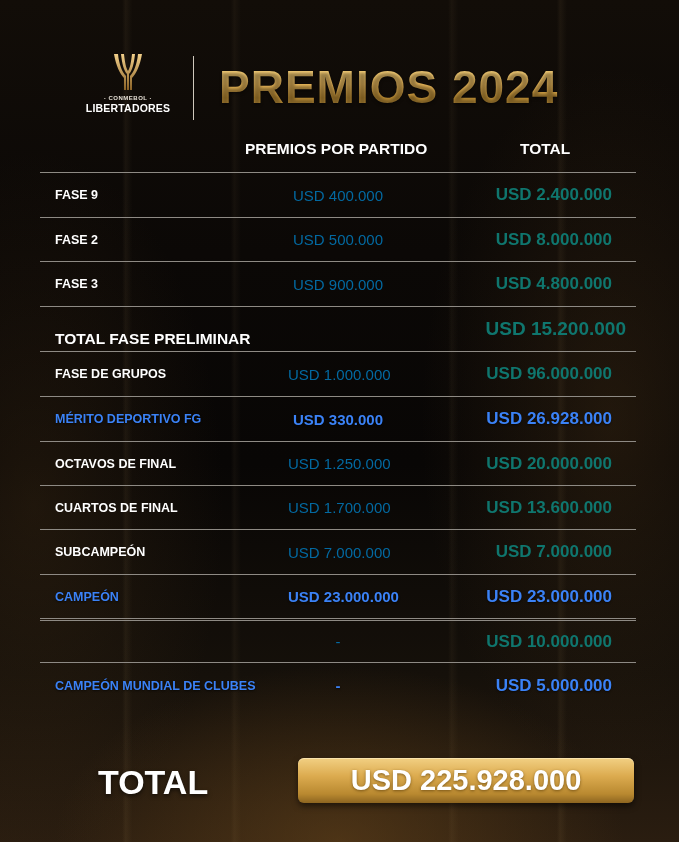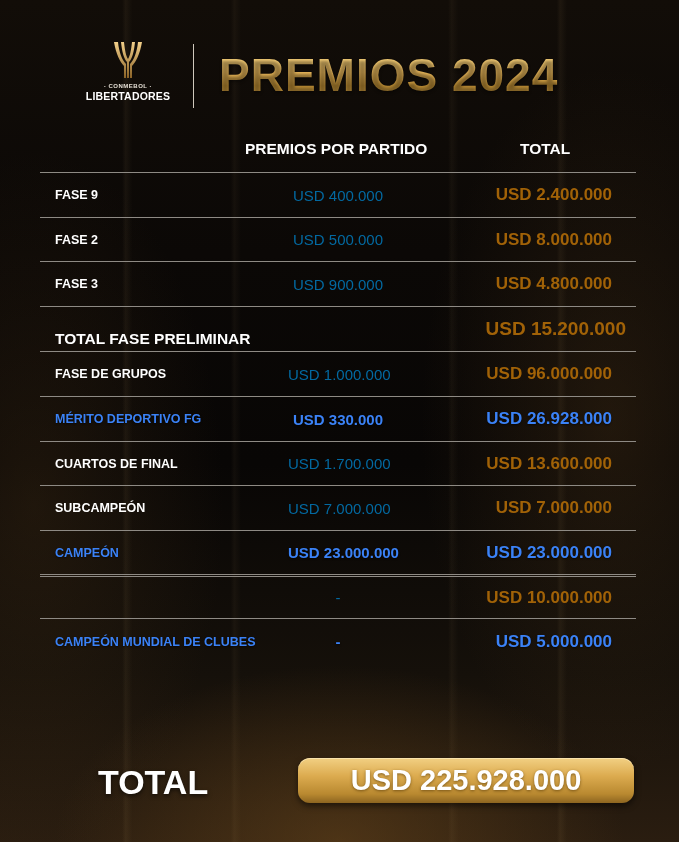--- a/index.html
+++ b/index.html
@@ -16,21 +16,21 @@
     }
     .stripes {
       position: absolute; inset: 0; pointer-events: none;
       background:
         linear-gradient(90deg, transparent 0, transparent 18%, rgba(255,210,140,0.05) 18.5%, transparent 19.5%,
         transparent 34%, rgba(255,210,140,0.04) 34.5%, transparent 35.5%,
         transparent 66%, rgba(255,210,140,0.04) 66.5%, transparent 67.5%,
         transparent 82%, rgba(255,210,140,0.05) 82.5%, transparent 83.5%);
     }
     .header {
-      position: absolute; top: 40px; left: 0; width: 100%; height: 70px;
+      position: absolute; top: 52px; left: 0; width: 100%; height: 70px;
     }
     .logo {
       position: absolute; left: 86px; top: 0; width: 84px; height: 70px;
       display: flex; flex-direction: column; align-items: center;
     }
     .logo-trophy { width: 34px; height: 40px; }
     .logo-small {
       font-size: 6px; font-weight: bold; letter-spacing: 0.5px; color: #e6e0d6; margin-top: 3px;
     }
     .logo-big {
@@ -53,37 +53,37 @@
     .col-head.total { left: 520px; }
     .table {
       position: absolute; left: 40px; top: 172px; width: 596px;
     }
     .row {
       position: relative; width: 100%; border-top: 1.5px solid #8e8a84;
       display: flex; align-items: center;
     }
     .row .label { position: absolute; left: 15px; font-size: 12.5px; font-weight: bold; color: #ffffff; }
     .row .per { position: absolute; left: 248px; width: 100px; text-align: center; font-size: 15px; color: #0369a1; white-space: nowrap; }
-    .row .tot { position: absolute; right: 24px; font-size: 17px; font-weight: bold; color: #a16207; white-space: nowrap; }
+    .row .tot { position: absolute; right: 24px; font-size: 17px; font-weight: bold; color: #0f766e; white-space: nowrap; }
     .row.big .label { font-size: 15.5px; font-weight: normal; font-weight: 600; margin-top: 20px; }
     .row.big .tot { font-size: 19px; right: 10px; }
     .row.gold .label, .row.gold .per, .row.gold .tot {
       color: #3b82f6;
       text-shadow: 0 1px 2px rgba(0,0,0,0.6);
     }
     .row.gold .per { font-weight: bold; }
     .row.last { border-bottom: none; }
     .total-label {
       position: absolute; left: 98px; top: 763px;
       font-size: 34px; font-weight: bold; color: #ffffff;
       text-shadow: 0 2px 4px rgba(0,0,0,0.6);
     }
     .total-box {
       position: absolute; left: 298px; top: 758px; width: 336px; height: 45px;
-      border-radius: 12px;
+      border-radius: 6px;
       background: linear-gradient(180deg, #f2d083 0%, #dcab4f 40%, #b98930 80%, #8d6520 100%);
       box-shadow: 0 3px 6px rgba(0,0,0,0.55), inset 0 1px 0 rgba(255,240,200,0.6);
       display: flex; align-items: center; justify-content: center;
     }
     .total-value {
       font-size: 29px; font-weight: bold; color: #ffffff;
       text-shadow: 0 1px 3px rgba(90,60,10,0.7);
     }
   </style>
 </head>
@@ -138,20 +138,25 @@
     <span class="label">FASE DE GRUPOS</span>
     <span class="per">USD 1.000.000</span>
     <span class="tot">USD 96.000.000</span>
   </div>
   <div class="row gold" style="height:45px">
     <span class="label">MÉRITO DEPORTIVO FG</span>
     <span class="per">USD 330.000</span>
     <span class="tot">USD 26.928.000</span>
   </div>
   <div class="row" style="height:44px">
+    <span class="label">OCTAVOS DE FINAL</span>
+    <span class="per">USD 1.250.000</span>
+    <span class="tot">USD 20.000.000</span>
+  </div>
+  <div class="row" style="height:44px">
     <span class="label">CUARTOS DE FINAL</span>
     <span class="per">USD 1.700.000</span>
     <span class="tot">USD 13.600.000</span>
   </div>
   <div class="row" style="height:45px">
     <span class="label">SUBCAMPEÓN</span>
     <span class="per">USD 7.000.000</span>
     <span class="tot">USD 7.000.000</span>
   </div>
   <div class="row gold" style="height:44px">

